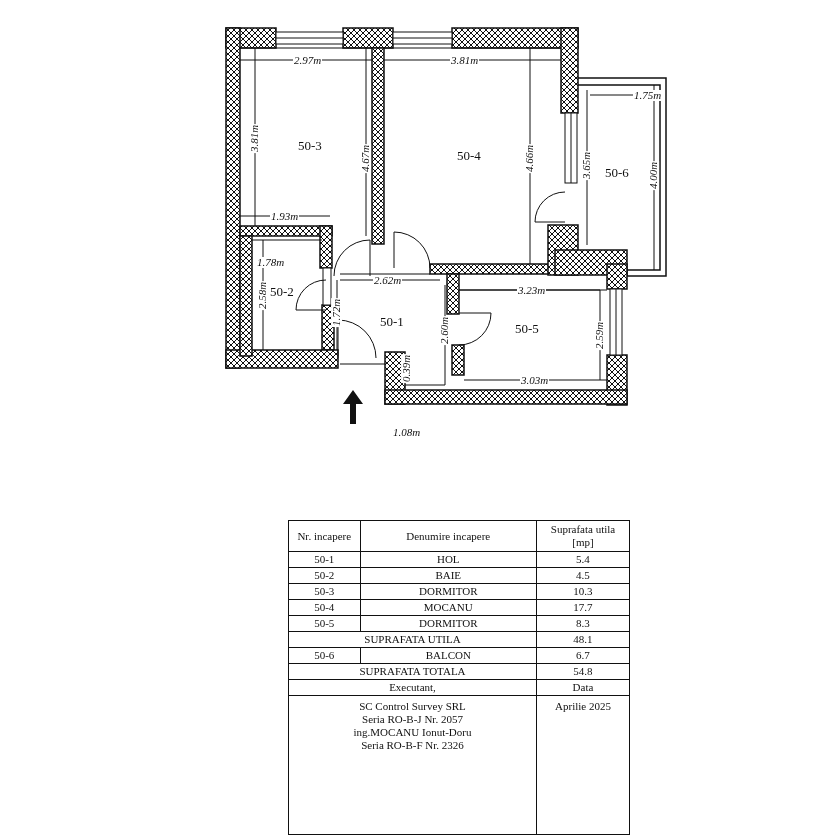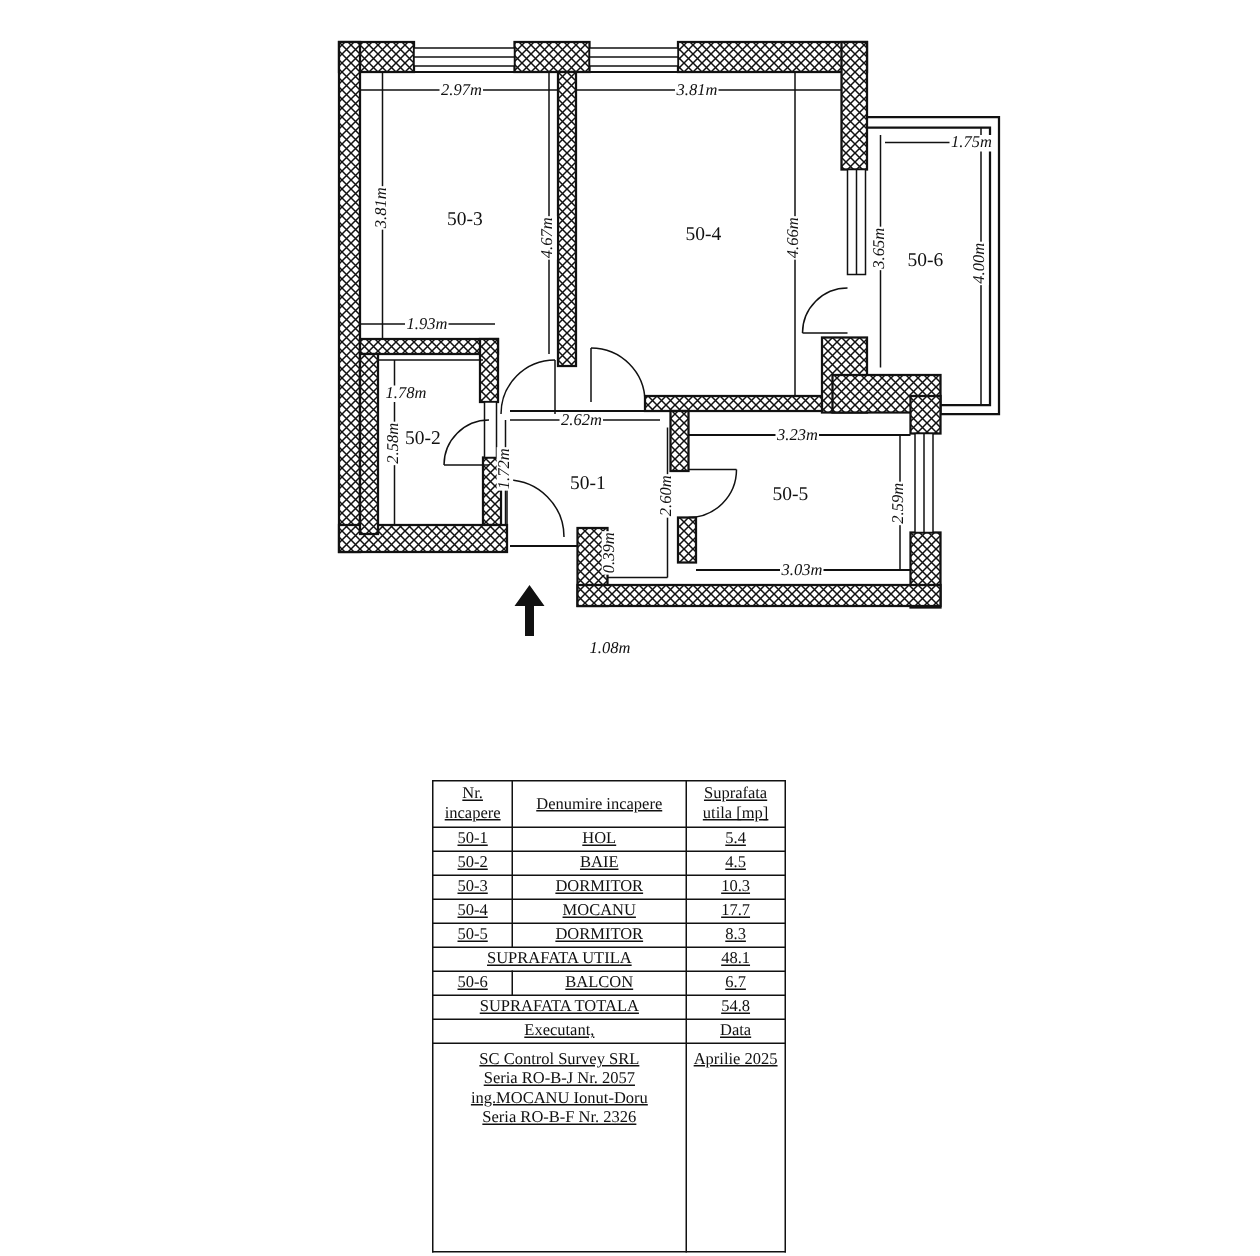--- a/index.html
+++ b/index.html
@@ -1,21 +1,21 @@
 <!DOCTYPE html>
 <html><head>
 <meta charset="utf-8">
 <style>
   html, body { margin:0; padding:0; background:#fff; }
   body { width:840px; height:837px; position:relative; overflow:hidden; font-family:"Liberation Serif", serif; color:#111; }
   .plan { position:absolute; left:0; top:0; width:840px; height:440px; }
   .lbl { position:absolute; font-family:"Liberation Serif", serif; font-size:13px; color:#111; }
   .dim { position:absolute; font-family:"Liberation Serif", serif; font-style:italic; font-size:11px; color:#111; background:#fff; padding:0 1px; line-height:11px; }
   .dim.v { transform:rotate(-90deg); transform-origin:center center; }
-  table.legend { position:absolute; left:288px; top:520px; width:236px; border-collapse:collapse; font-family:"Liberation Serif", serif; font-size:11px;text-decoration:underline; }
+  table.legend { position:absolute; left:288px; top:520px; width:342px; border-collapse:collapse; font-family:"Liberation Serif", serif; font-size:11px; }
   table.legend td { border:1.5px solid #111; text-align:center; padding:0 2px; height:15px; line-height:13px; }
   table.legend td.hdr { height:30px; font-size:11px; }
   td.exec { text-align:right; vertical-align:top; height:130px !important; padding:4px 4px !important; }
   td.date { vertical-align:top; height:130px !important; padding-top:4px !important; }
   .exec div { line-height:13px; }
 </style>
 </head>
 <body>
 
 <div class="plan">

